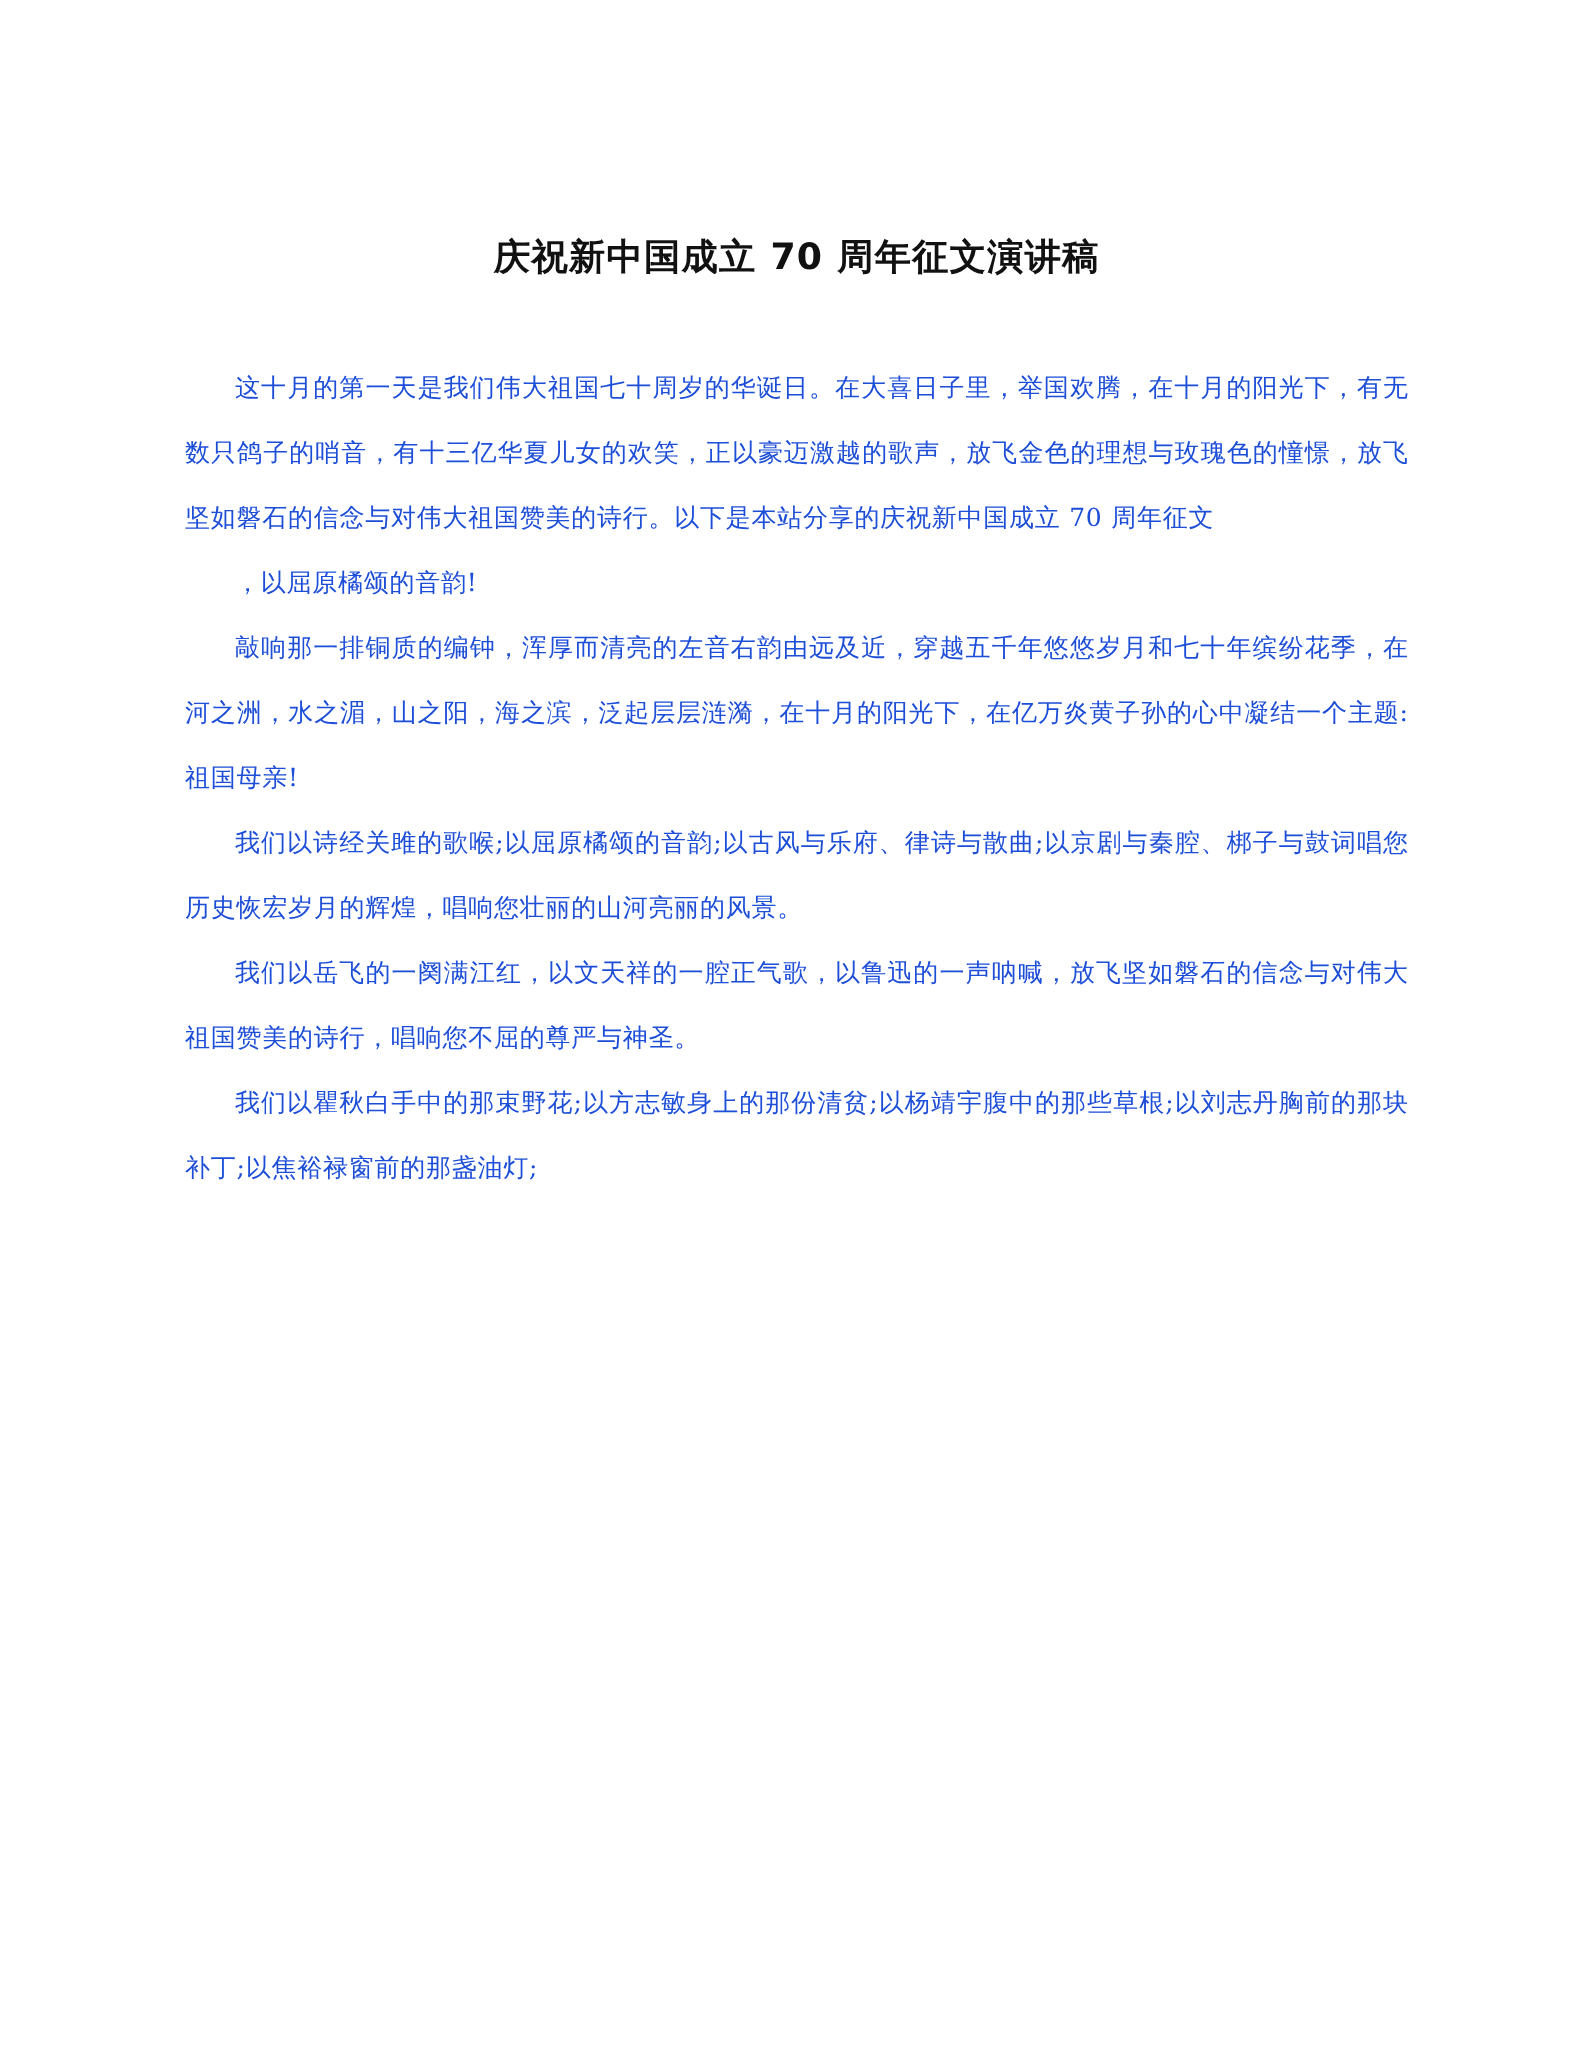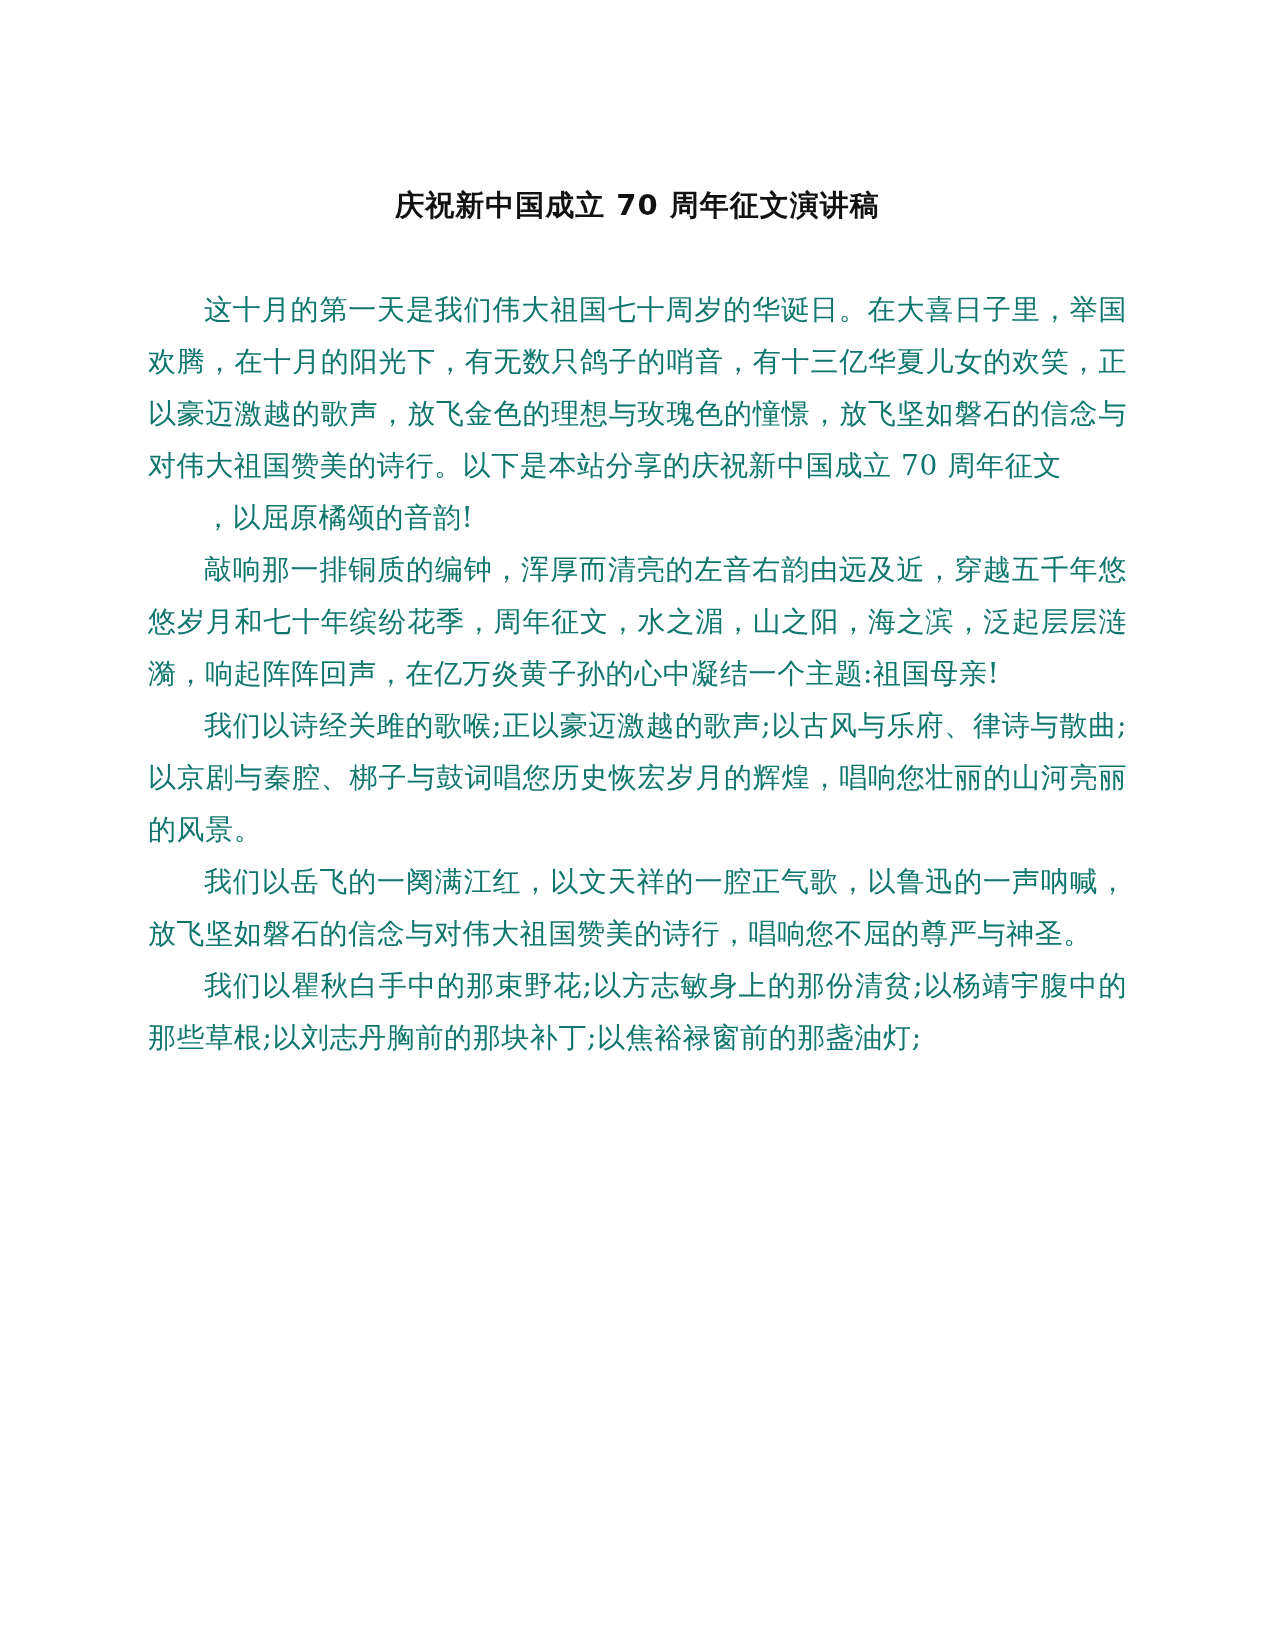--- a/index.html
+++ b/index.html
@@ -26,24 +26,24 @@
     font-family: "DejaVu Sans", "Liberation Sans", sans-serif;
     font-weight: bold;
     font-size: 29px;
     line-height: 1.4;
     text-align: center;
     letter-spacing: 1px;
     color: #111;
     margin: 0 0 58px 0;
   }
   .body-text {
-    font-size: 28px;
+    font-size: 20px;
     line-height: 52px;
     letter-spacing: 0.6px;
-    color: #0f766e;
+    color: #1d4ed8;
     text-align: justify;
     text-justify: inter-ideograph;
   }
   .para {
     margin: 0 0 0 0;
     text-indent: 2em;
     word-break: break-all;
   }
   .para + .para {
     margin-top: 0;
@@ -52,19 +52,19 @@
 </head>
 <body>
 
 <div class="page">
 
   <h1 class="doc-title">庆祝新中国成立 70 周年征文演讲稿</h1>
 
   <div class="body-text">
     <p class="para">这十月的第一天是我们伟大祖国七十周岁的华诞日。在大喜日子里，举国欢腾，在十月的阳光下，有无数只鸽子的哨音，有十三亿华夏儿女的欢笑，正以豪迈激越的歌声，放飞金色的理想与玫瑰色的憧憬，放飞坚如磐石的信念与对伟大祖国赞美的诗行。以下是本站分享的庆祝新中国成立 70 周年征文</p>
     <p class="para">，以屈原橘颂的音韵!</p>
-    <p class="para">敲响那一排铜质的编钟，浑厚而清亮的左音右韵由远及近，穿越五千年悠悠岁月和七十年缤纷花季，周年征文，水之湄，山之阳，海之滨，泛起层层涟漪，响起阵阵回声，在亿万炎黄子孙的心中凝结一个主题:祖国母亲!</p>
-    <p class="para">我们以诗经关雎的歌喉;正以豪迈激越的歌声;以古风与乐府、律诗与散曲;以京剧与秦腔、梆子与鼓词唱您历史恢宏岁月的辉煌，唱响您壮丽的山河亮丽的风景。</p>
+    <p class="para">敲响那一排铜质的编钟，浑厚而清亮的左音右韵由远及近，穿越五千年悠悠岁月和七十年缤纷花季，在河之洲，水之湄，山之阳，海之滨，泛起层层涟漪，在十月的阳光下，在亿万炎黄子孙的心中凝结一个主题:祖国母亲!</p>
+    <p class="para">我们以诗经关雎的歌喉;以屈原橘颂的音韵;以古风与乐府、律诗与散曲;以京剧与秦腔、梆子与鼓词唱您历史恢宏岁月的辉煌，唱响您壮丽的山河亮丽的风景。</p>
     <p class="para">我们以岳飞的一阕满江红，以文天祥的一腔正气歌，以鲁迅的一声呐喊，放飞坚如磐石的信念与对伟大祖国赞美的诗行，唱响您不屈的尊严与神圣。</p>
     <p class="para">我们以瞿秋白手中的那束野花;以方志敏身上的那份清贫;以杨靖宇腹中的那些草根;以刘志丹胸前的那块补丁;以焦裕禄窗前的那盏油灯;</p>
   </div>
 
 </div>
 
 </body></html>

